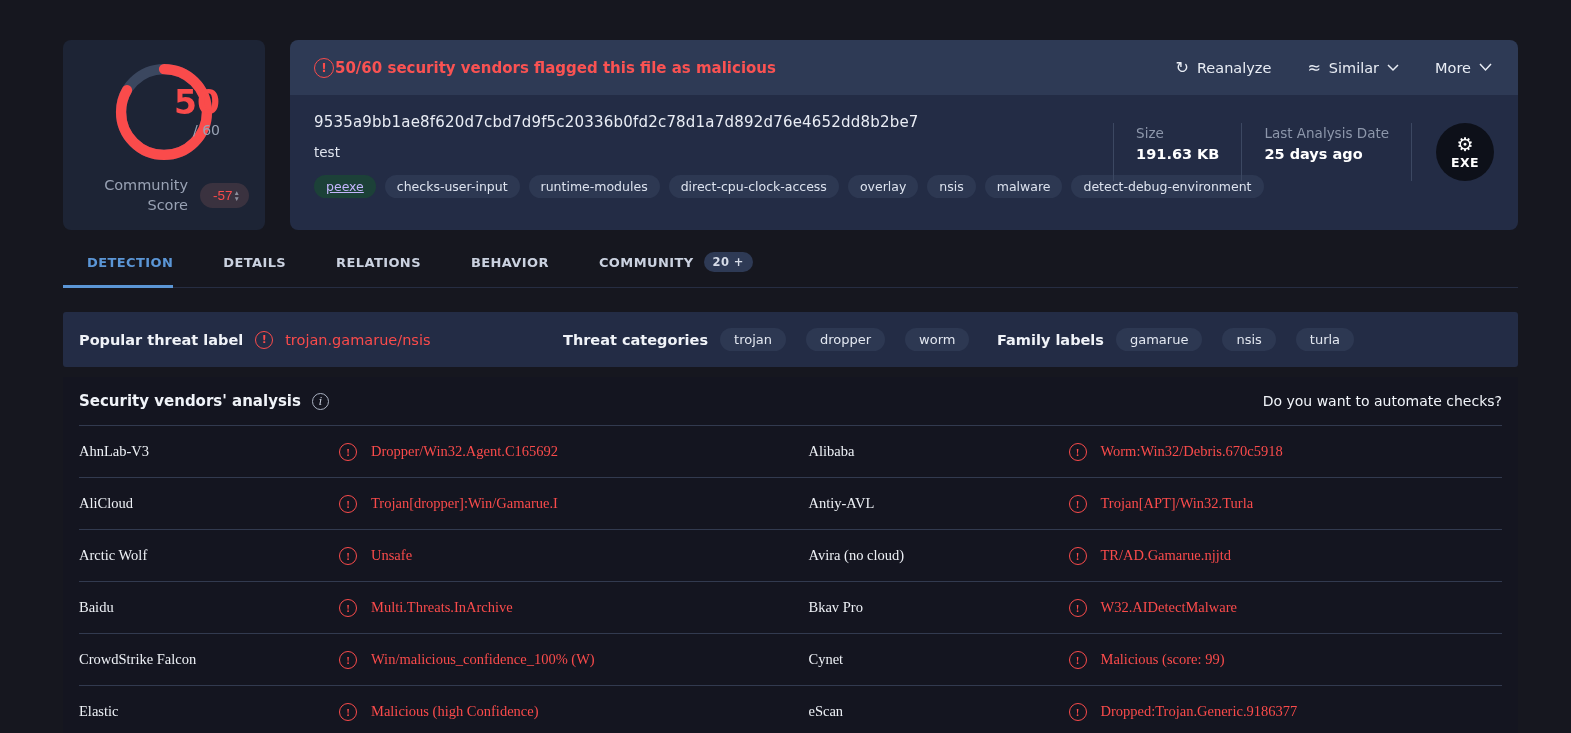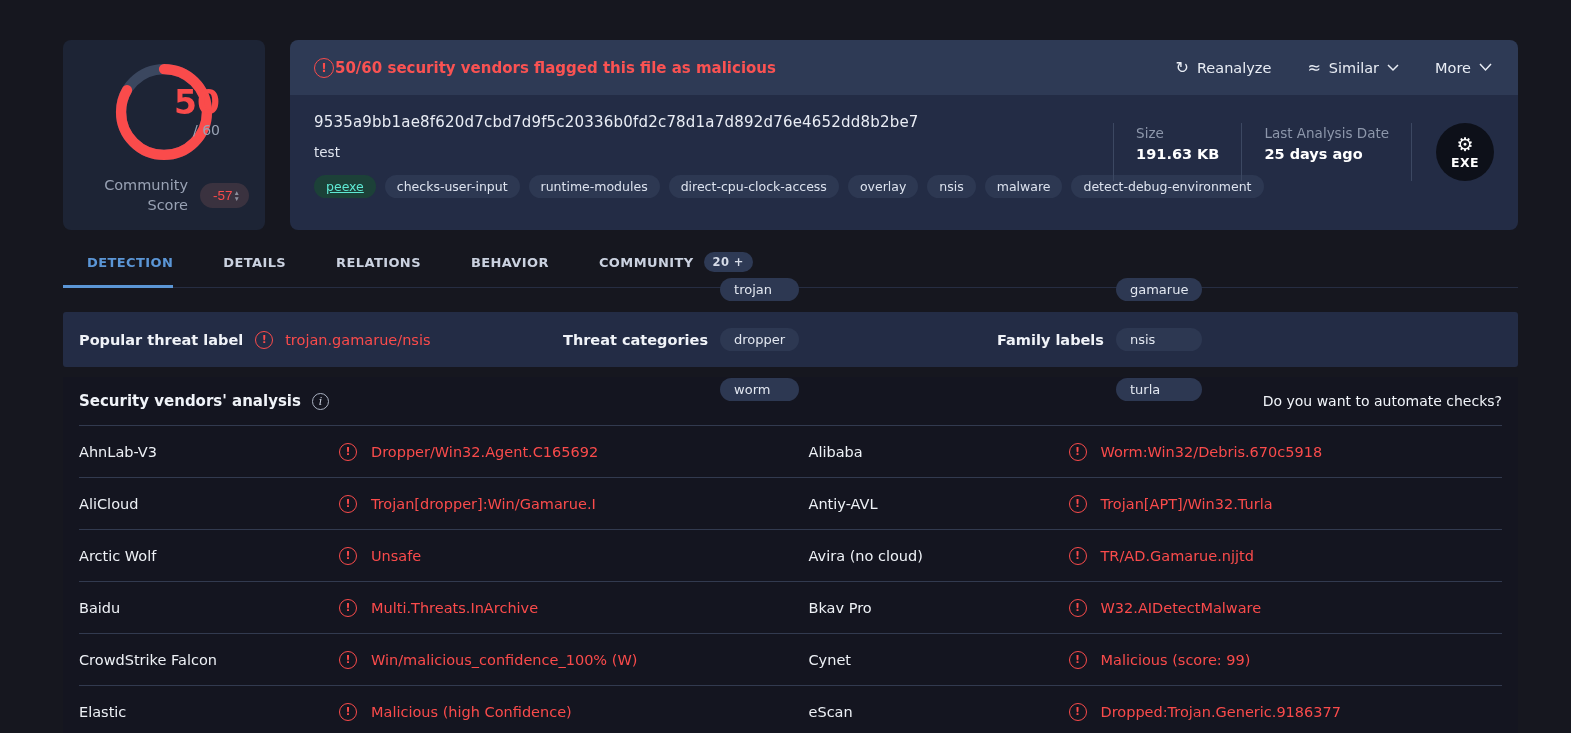--- a/index.html
+++ b/index.html
@@ -52,21 +52,21 @@
 
   .card-body { background:#232c45; min-height:135px; padding:18px 24px 16px 24px; display:flex; }
   .file-info { flex:1; min-width:0; }
   .hash { font-size:15px; color:#e9edf5; letter-spacing:.2px; }
   .filename { font-size:13.5px; color:#dfe4ee; margin-top:13px; }
   .tags { display:flex; gap:9px; margin-top:15px; flex-wrap:nowrap; }
   .tag {
     background:#2d3852; color:#dce2ee; font-size:12.5px; padding:4px 12px;
     border-radius:13px; white-space:nowrap; cursor:pointer;
   }
-  .tag.green { background:#1c4138; color:#5eead4;text-decoration:underline; }
+  .tag.green { background:#1c4138; color:#c4b5fd;text-decoration:underline; }
 
   .meta { display:flex; margin-left:18px; margin-top:10px; align-self:flex-start; flex:none; }
   .meta-col { padding:2px 22px; border-left:1px solid #3c4862; }
   .meta-label { color:#8d97ab; font-size:13.5px; }
   .meta-value { color:#ffffff; font-weight:bold; font-size:14.5px; margin-top:5px; }
   .icon-col { border-left:1px solid #3c4862; padding:0 0 0 24px; display:flex; align-items:center; }
   .exe-circle {
     width:58px; height:58px; border-radius:50%; background:#0d1019;
     display:flex; flex-direction:column; align-items:center; justify-content:center;
   }
@@ -97,33 +97,33 @@
   }
   .band-group { display:flex; align-items:center; gap:12px; }
   .band-group.cats { position:absolute; left:500px; }
   .band-group.fams { position:absolute; left:934px; }
   .band-title { font-weight:bold; font-size:14.5px; color:#f0f3f8; white-space:nowrap; }
   .band-value { color:#fa4b4b; font-size:14.5px; cursor:pointer; }
   .pill {
     background:#2d3852; color:#e2e7f0; font-size:13px; padding:4px 14px;
     border-radius:13px; white-space:nowrap; cursor:pointer;
   }
-  .pill-set { display:flex; gap:27px;flex-direction:column; }
+  .pill-set { display:flex; gap:20px; }
 
   
   .vendors-panel { margin-top:10px; background:#141520; padding:0 16px; }
   .vendors-header { height:48px; display:flex; align-items:center; gap:11px; }
   .vendors-title { font-weight:bold; font-size:15px; color:#f0f3f8; }
   .info-icon {
     width:17px; height:17px; border:1.4px solid #aab2c2; border-radius:50%;
     color:#c6cdda; display:inline-flex; align-items:center; justify-content:center;
     font-size:11px; font-family:"DejaVu Serif",serif; font-style:italic; cursor:pointer;
   }
   .automate-link { margin-left:auto; font-size:14px; color:#f2f5fa; cursor:pointer; }
-  .vrow { display:flex; border-top:1px solid #323a4f; height:52px; align-items:center; }
+  .vrow { display:flex; border-top:1px solid #323a4f; height:52px; align-items:center;font-family:Liberation Serif, serif; }
   .half { display:flex; align-items:center; width:50%; }
   .half.right { padding-left:18px; }
   .vname { width:260px; font-size:14.5px; color:#eef1f6; flex:none; }
   .vresult { display:flex; align-items:center; gap:14px; color:#fa4b4b; font-size:14.5px; min-width:0; }
 </style>
 </head>
 <body>
 
 <div class="page">
 

